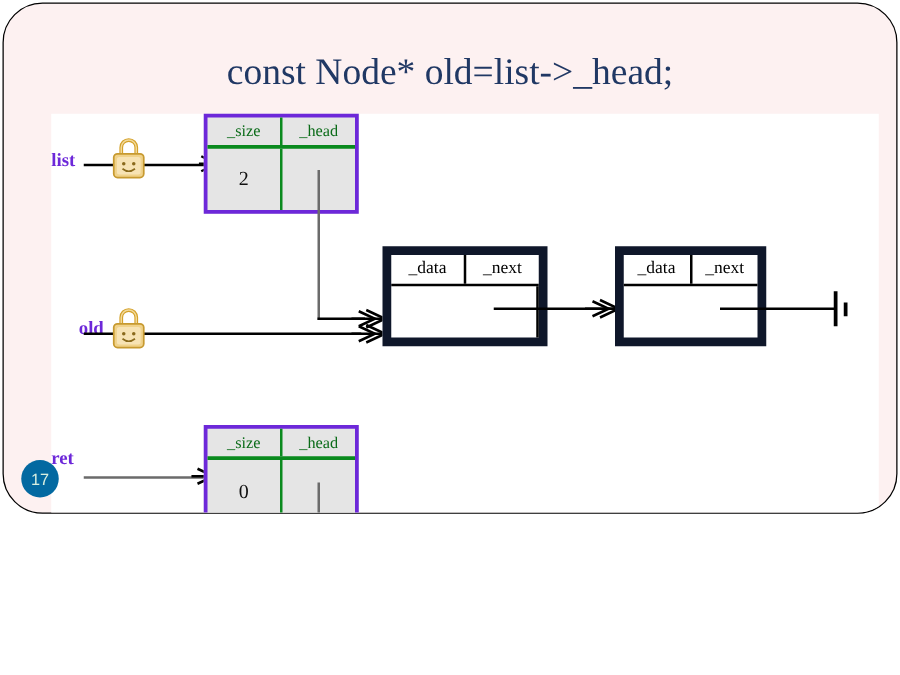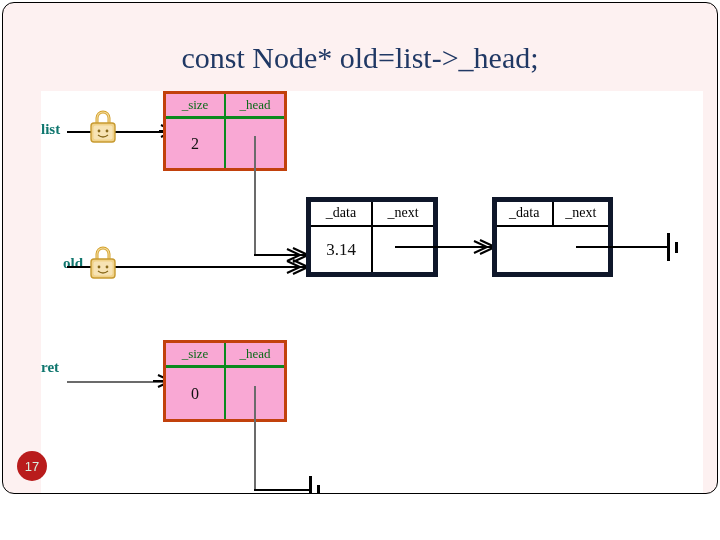--- a/index.html
+++ b/index.html
@@ -4,25 +4,25 @@
 <style>
   html,body{margin:0;padding:0;}
   body{
     width:720px;height:540px;
     background:#ffffff;
     font-family:"Liberation Serif", serif;
     overflow:hidden;
   }
   #slide{
     position:relative;
-    width:716px;height:492px;
+    width:716px;height:409px;
     margin:2px;
     background:#fdf1f1;
     border:1px solid #000000;
-    border-radius:12px;
+    border-radius:32px;
     box-sizing:border-box;
     overflow:hidden;
   }
   
   #slide-title{
     position:absolute;
     left:0;top:38px;width:100%;
     text-align:center;
     font-family:"Liberation Serif", serif;
     font-size:30px;
@@ -37,37 +37,37 @@
     width:662px;height:410px;
     background:#ffffff;
   }
   .dgm{position:absolute;}
 
   
   .var-label{
     font-family:"Liberation Serif", serif;
     font-size:15px;
     font-weight:bold;
-    color:#0f766e;
+    color:#6d28d9;
     white-space:nowrap;
   }
 
   
   .hline{background:#000;height:2px;}
   .hline-gray{background:#6b6b6b;height:2px;}
   .vline-gray{background:#6b6b6b;width:2px;}
 
   
   .arrowhead{line-height:0;}
 
   
   .struct{
     position:absolute;
-    border:3px solid #c2410c;
-    background:#f9a8d4;
+    border:3px solid #6d28d9;
+    background:#e5e5e5;
     box-sizing:border-box;
   }
   .struct .hdr{
     display:flex;
     height:22px;
     border-bottom:3px solid #0a8a1e;
   }
   .struct .hdr > div{
     flex:1;
     text-align:center;
@@ -93,21 +93,21 @@
     align-items:center;
     justify-content:center;
   }
   .struct .body > div:first-child{
     border-right:2px solid #0a8a1e;
   }
 
   
   .node{
     position:absolute;
-    border:5px solid #0f172a;
+    border:7px solid #0f172a;
     background:#ffffff;
     box-sizing:border-box;
   }
   .node .hdr{
     display:flex;
     height:23px;
     border-bottom:2px solid #000;
   }
   .node .hdr > div{
     flex:1;
@@ -136,21 +136,21 @@
 
   
   .lock{position:absolute;}
 
   
   #page-badge{
     position:absolute;
     left:14px;bottom:12px;
     width:30px;height:30px;
     border-radius:50%;
-    background:#b91c1c;
+    background:#0369a1;
     color:#d8efe0;
     font-family:"Liberation Sans", sans-serif;
     font-size:13px;
     display:flex;align-items:center;justify-content:center;
   }
 </style>
 </head>
 <body>
 
 <div id="slide">
@@ -227,21 +227,20 @@
         <path d="M6 3 L19 9 L6 15" fill="none" stroke="#000" stroke-width="2"></path>
       </svg>
     </div>
 
     <div class="node" style="left:265px;top:106px;width:132px;height:80px;">
       <div class="hdr">
         <div>_data</div>
         <div>_next</div>
       </div>
       <div class="body">
-        <div>3.14</div>
         <div></div>
       </div>
     </div>
 
     <div class="dgm hline" style="left:354px;top:155px;width:110px;"></div>
     <div class="dgm arrowhead" style="left:427px;top:147px;">
       <svg width="28" height="18" viewBox="0 0 28 18">
         <path d="M0 9 L28 9" stroke="#000" stroke-width="2"></path>
         <path d="M12 2 L27 9 L12 16" fill="none" stroke="#000" stroke-width="2"></path>
         <path d="M6 3 L19 9 L6 15" fill="none" stroke="#000" stroke-width="2"></path>

